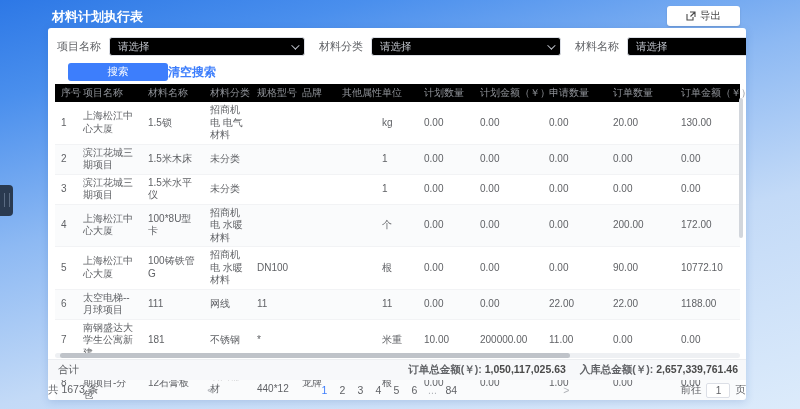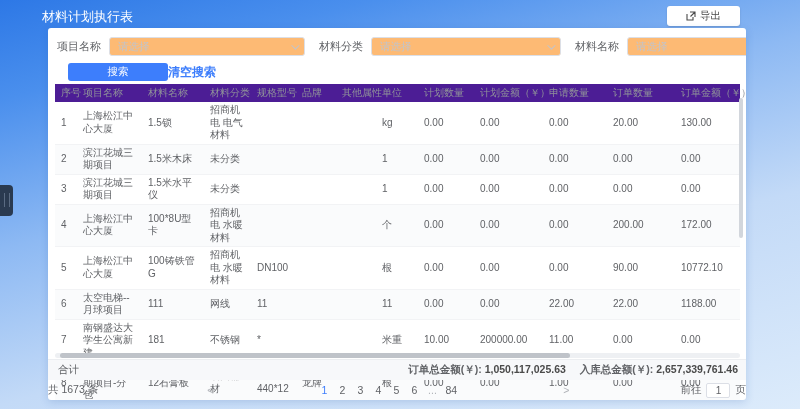--- a/index.html
+++ b/index.html
@@ -2,38 +2,38 @@
 <html><head>
 <meta charset="utf-8">
 <style>
   * { margin:0; padding:0; box-sizing:border-box; }
   html,body { width:800px; height:409px; overflow:hidden; }
   body {
     font-family:"Liberation Sans","DejaVu Sans",sans-serif;
     background:linear-gradient(165deg,#2d78e6 0%,#4a8fed 16%,#8db9f3 40%,#c3daf7 65%,#dcebfb 100%);
     position:relative; color:#606266;
   }
-  .page-title { position:absolute; left:42px; top:8px; font-size:13px; font-weight:normal; color:#ffffff; }
+  .page-title { position:absolute; left:52px; top:8px; font-size:13px; font-weight:bold; color:#ffffff; }
   .export-btn {
     position:absolute; right:60px; top:6px; background:#ffffff; border-radius:3px;
     padding:3px 19px; font-size:10.5px; color:#4a4a4a; display:flex; align-items:center; gap:4px;
     cursor:pointer; box-shadow:0 1px 2px rgba(0,0,0,.15);
   }
   .export-icon svg { display:block; }
   .card {
     position:absolute; left:48px; top:28px; width:698px; height:372px;
     background:#ffffff; border-radius:3px; box-shadow:0 2px 8px rgba(30,80,160,.18);
     overflow:hidden;
   }
   
   .filters { position:absolute; left:0; top:8px; width:100%; height:20px; display:flex; align-items:center; }
   .filter-group { display:flex; align-items:center; }
   .filter-label { font-size:11px; color:#606266; white-space:nowrap; }
   .select-box {
-    position:relative; height:19px; border:1px solid #dcdfe6; border-radius:3px; background:#fdba74;
+    position:relative; height:19px; border:1px solid #dcdfe6; border-radius:3px; background:#000000;
     display:flex; align-items:center;
   }
   .select-box input {
     border:none; outline:none; width:100%; height:100%; font-size:10.5px; color:#606266;
     padding:0 18px 0 8px; background:transparent; font-family:inherit;
   }
   .select-box input::placeholder { color:#c0c4cc; }
   .chevron { position:absolute; right:7px; top:6px; width:6px; height:6px;
     border-right:1.3px solid #c0c4cc; border-bottom:1.3px solid #c0c4cc; transform:rotate(45deg) translateY(-2px); }
   .fg1 { margin-left:9px; } .fg1 .select-box { width:196px; margin-left:8px; }
@@ -42,21 +42,21 @@
   .actions { position:absolute; left:20px; top:35px; display:flex; align-items:center;justify-content:center; }
   .search-btn {
     width:100px; height:18px; background:#3d7efc; color:#fff; font-size:10.5px;
     border:none; border-radius:3px; cursor:pointer; font-family:inherit;
   }
   .clear-btn { background:none; border:none; color:#3d7efc; font-size:12px; cursor:pointer; font-family:inherit;font-weight:bold; }
   
   .table-wrap { position:absolute; left:7px; top:56px; width:685px; height:268px; }
   table { border-collapse:collapse; table-layout:fixed; width:685px; font-size:10px; }
   th, td { text-align:left; padding:2px 6px; vertical-align:middle; overflow:hidden; }
-  thead tr { background:#4c1d95; height:17px; }
+  thead tr { background:#000000; height:17px; }
   th { color:#909399; font-weight:normal; white-space:nowrap; overflow:visible; font-size:10px; }
   tbody tr { height:28px; border-bottom:1px solid #f2f3f5; }
   tbody tr:nth-child(even) { background:#fafbfc; }
   td { color:#606266; line-height:1.25; word-break:break-all; }
   .v-scrollbar { position:absolute; right:-3px; top:14px; width:4px; height:140px; background:#d2d6dc; border-radius:2px; }
   .h-scrollbar { position:absolute; left:7px; top:325px; width:685px; height:5px; background:#eef0f3; border-radius:3px; }
   .h-thumb { position:absolute; left:5px; top:0; width:510px; height:5px; background:#bfc3c9; border-radius:3px; }
   
   .summary { position:absolute; left:0; top:331px; width:100%; height:21px; background:#f7f8fa;
     border-top:1px solid #eceef1; display:flex; align-items:center; font-size:10.5px; }

